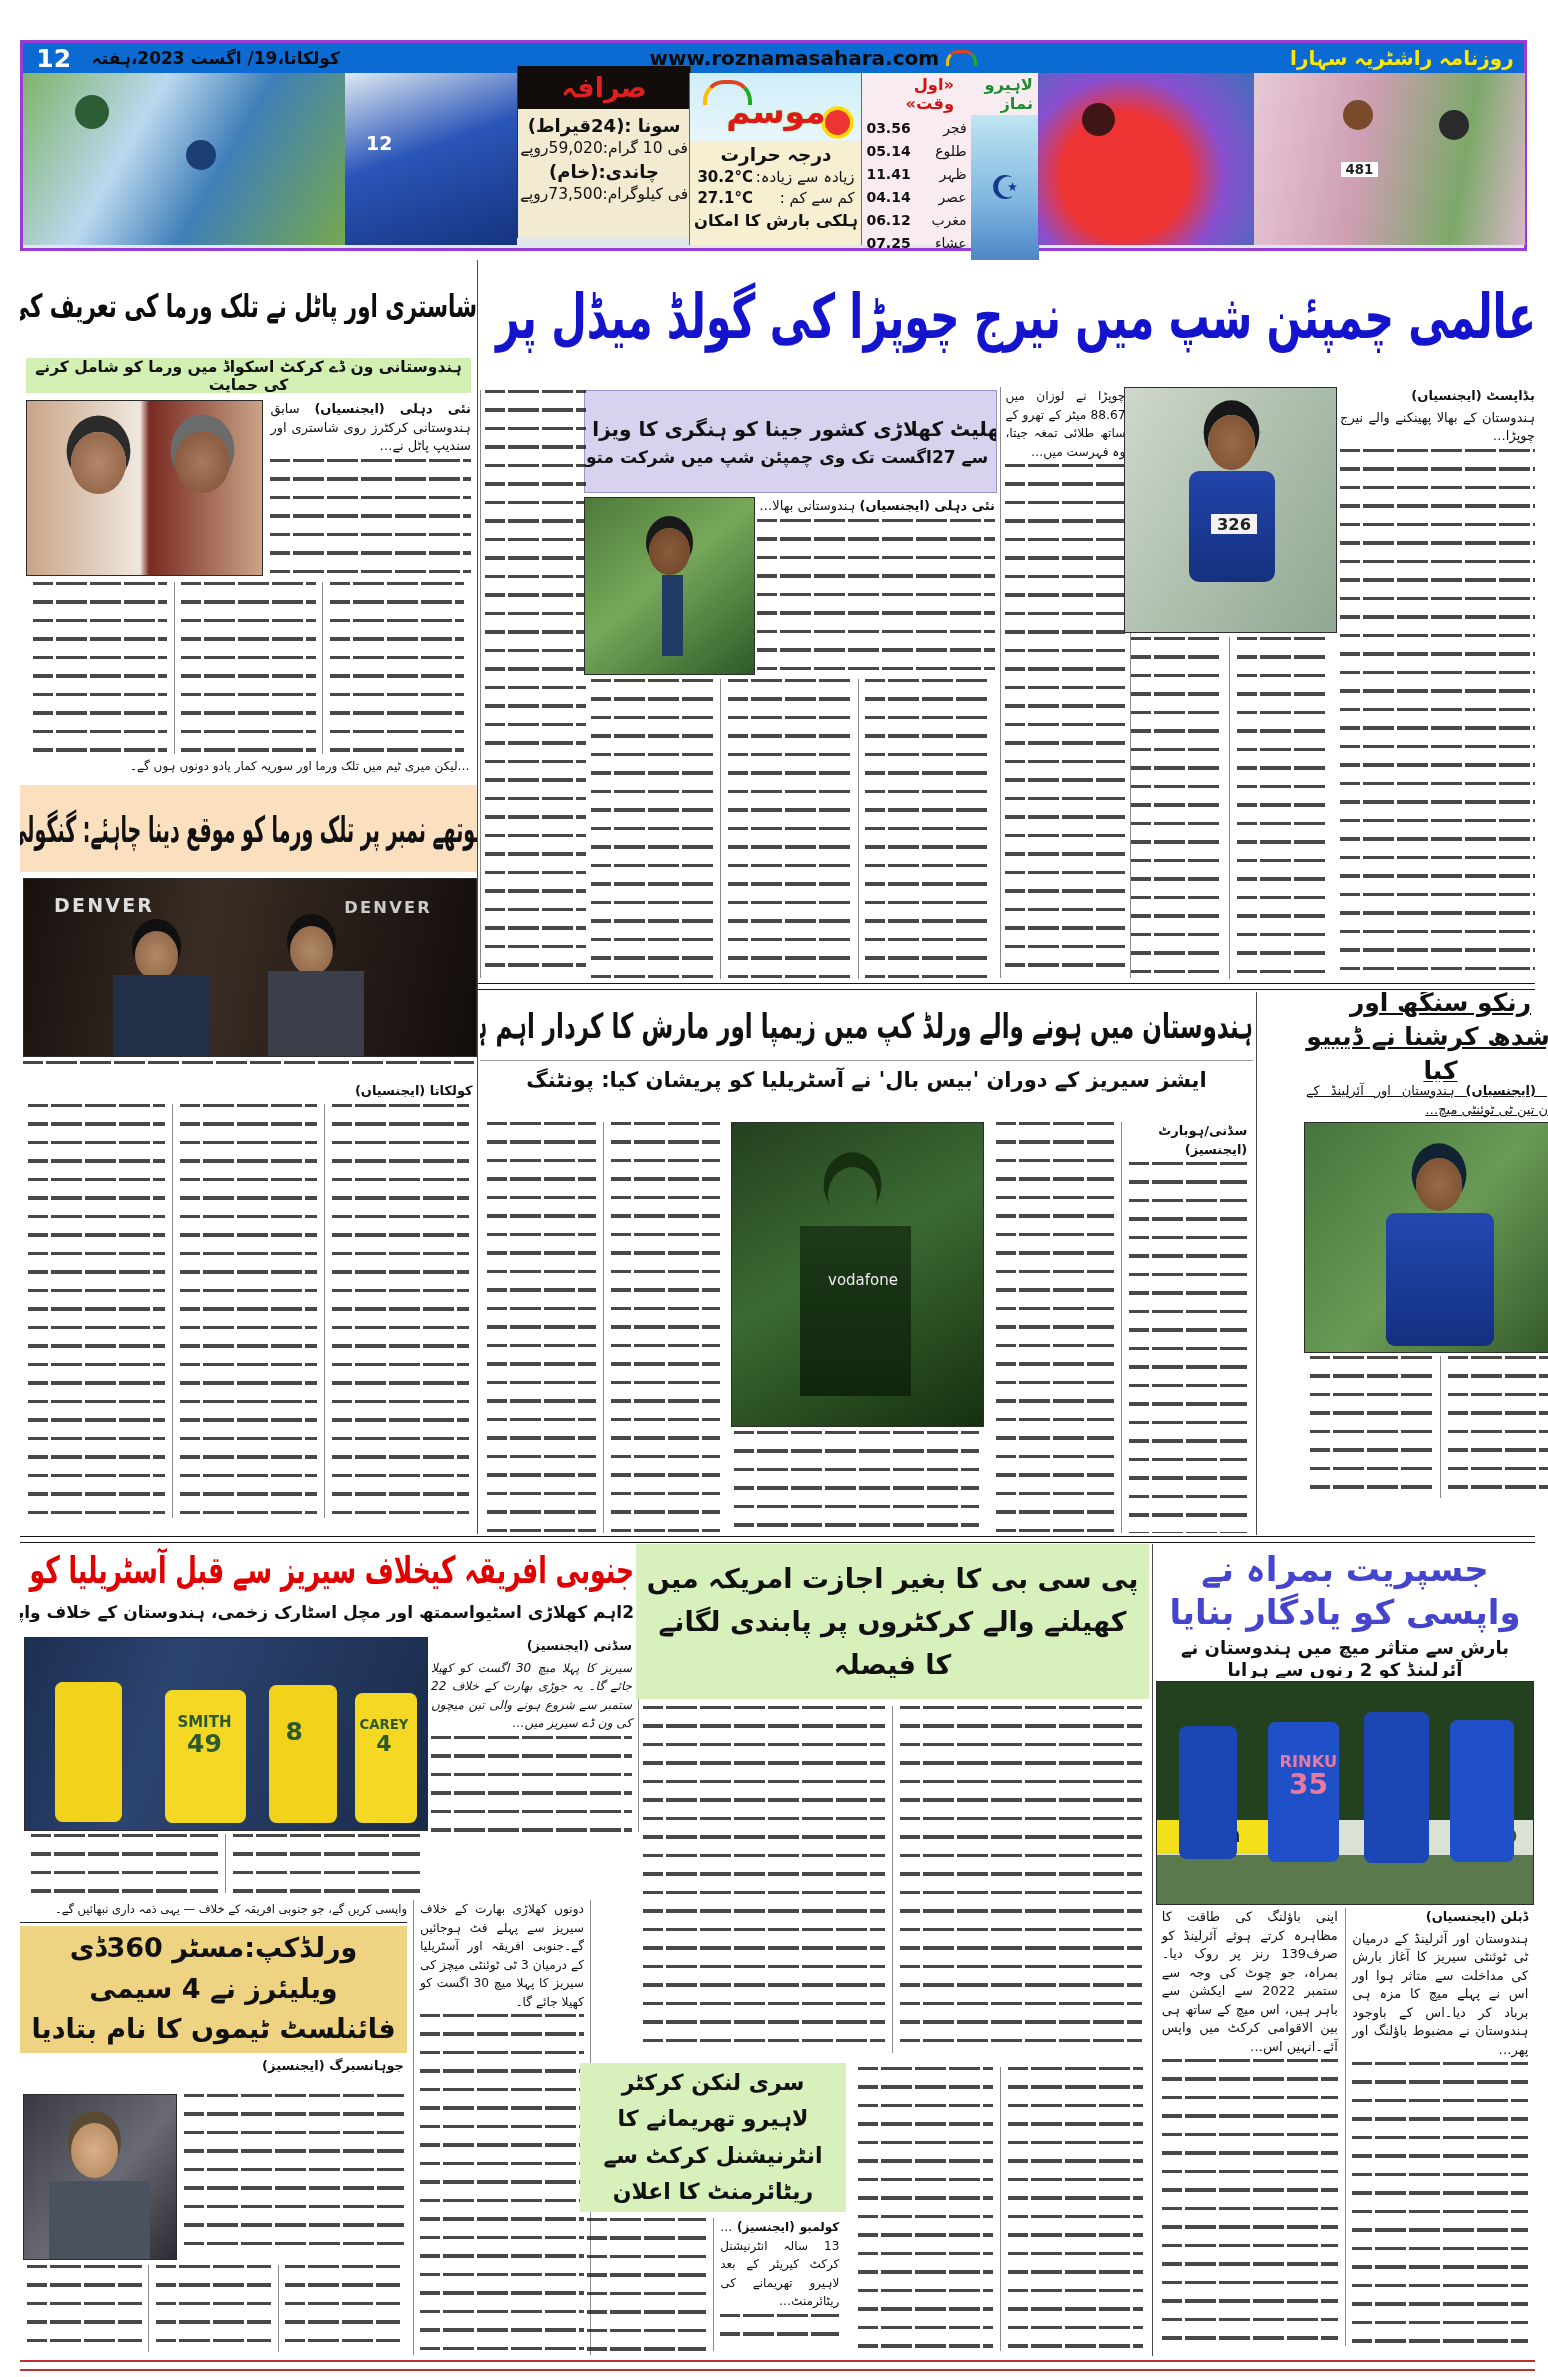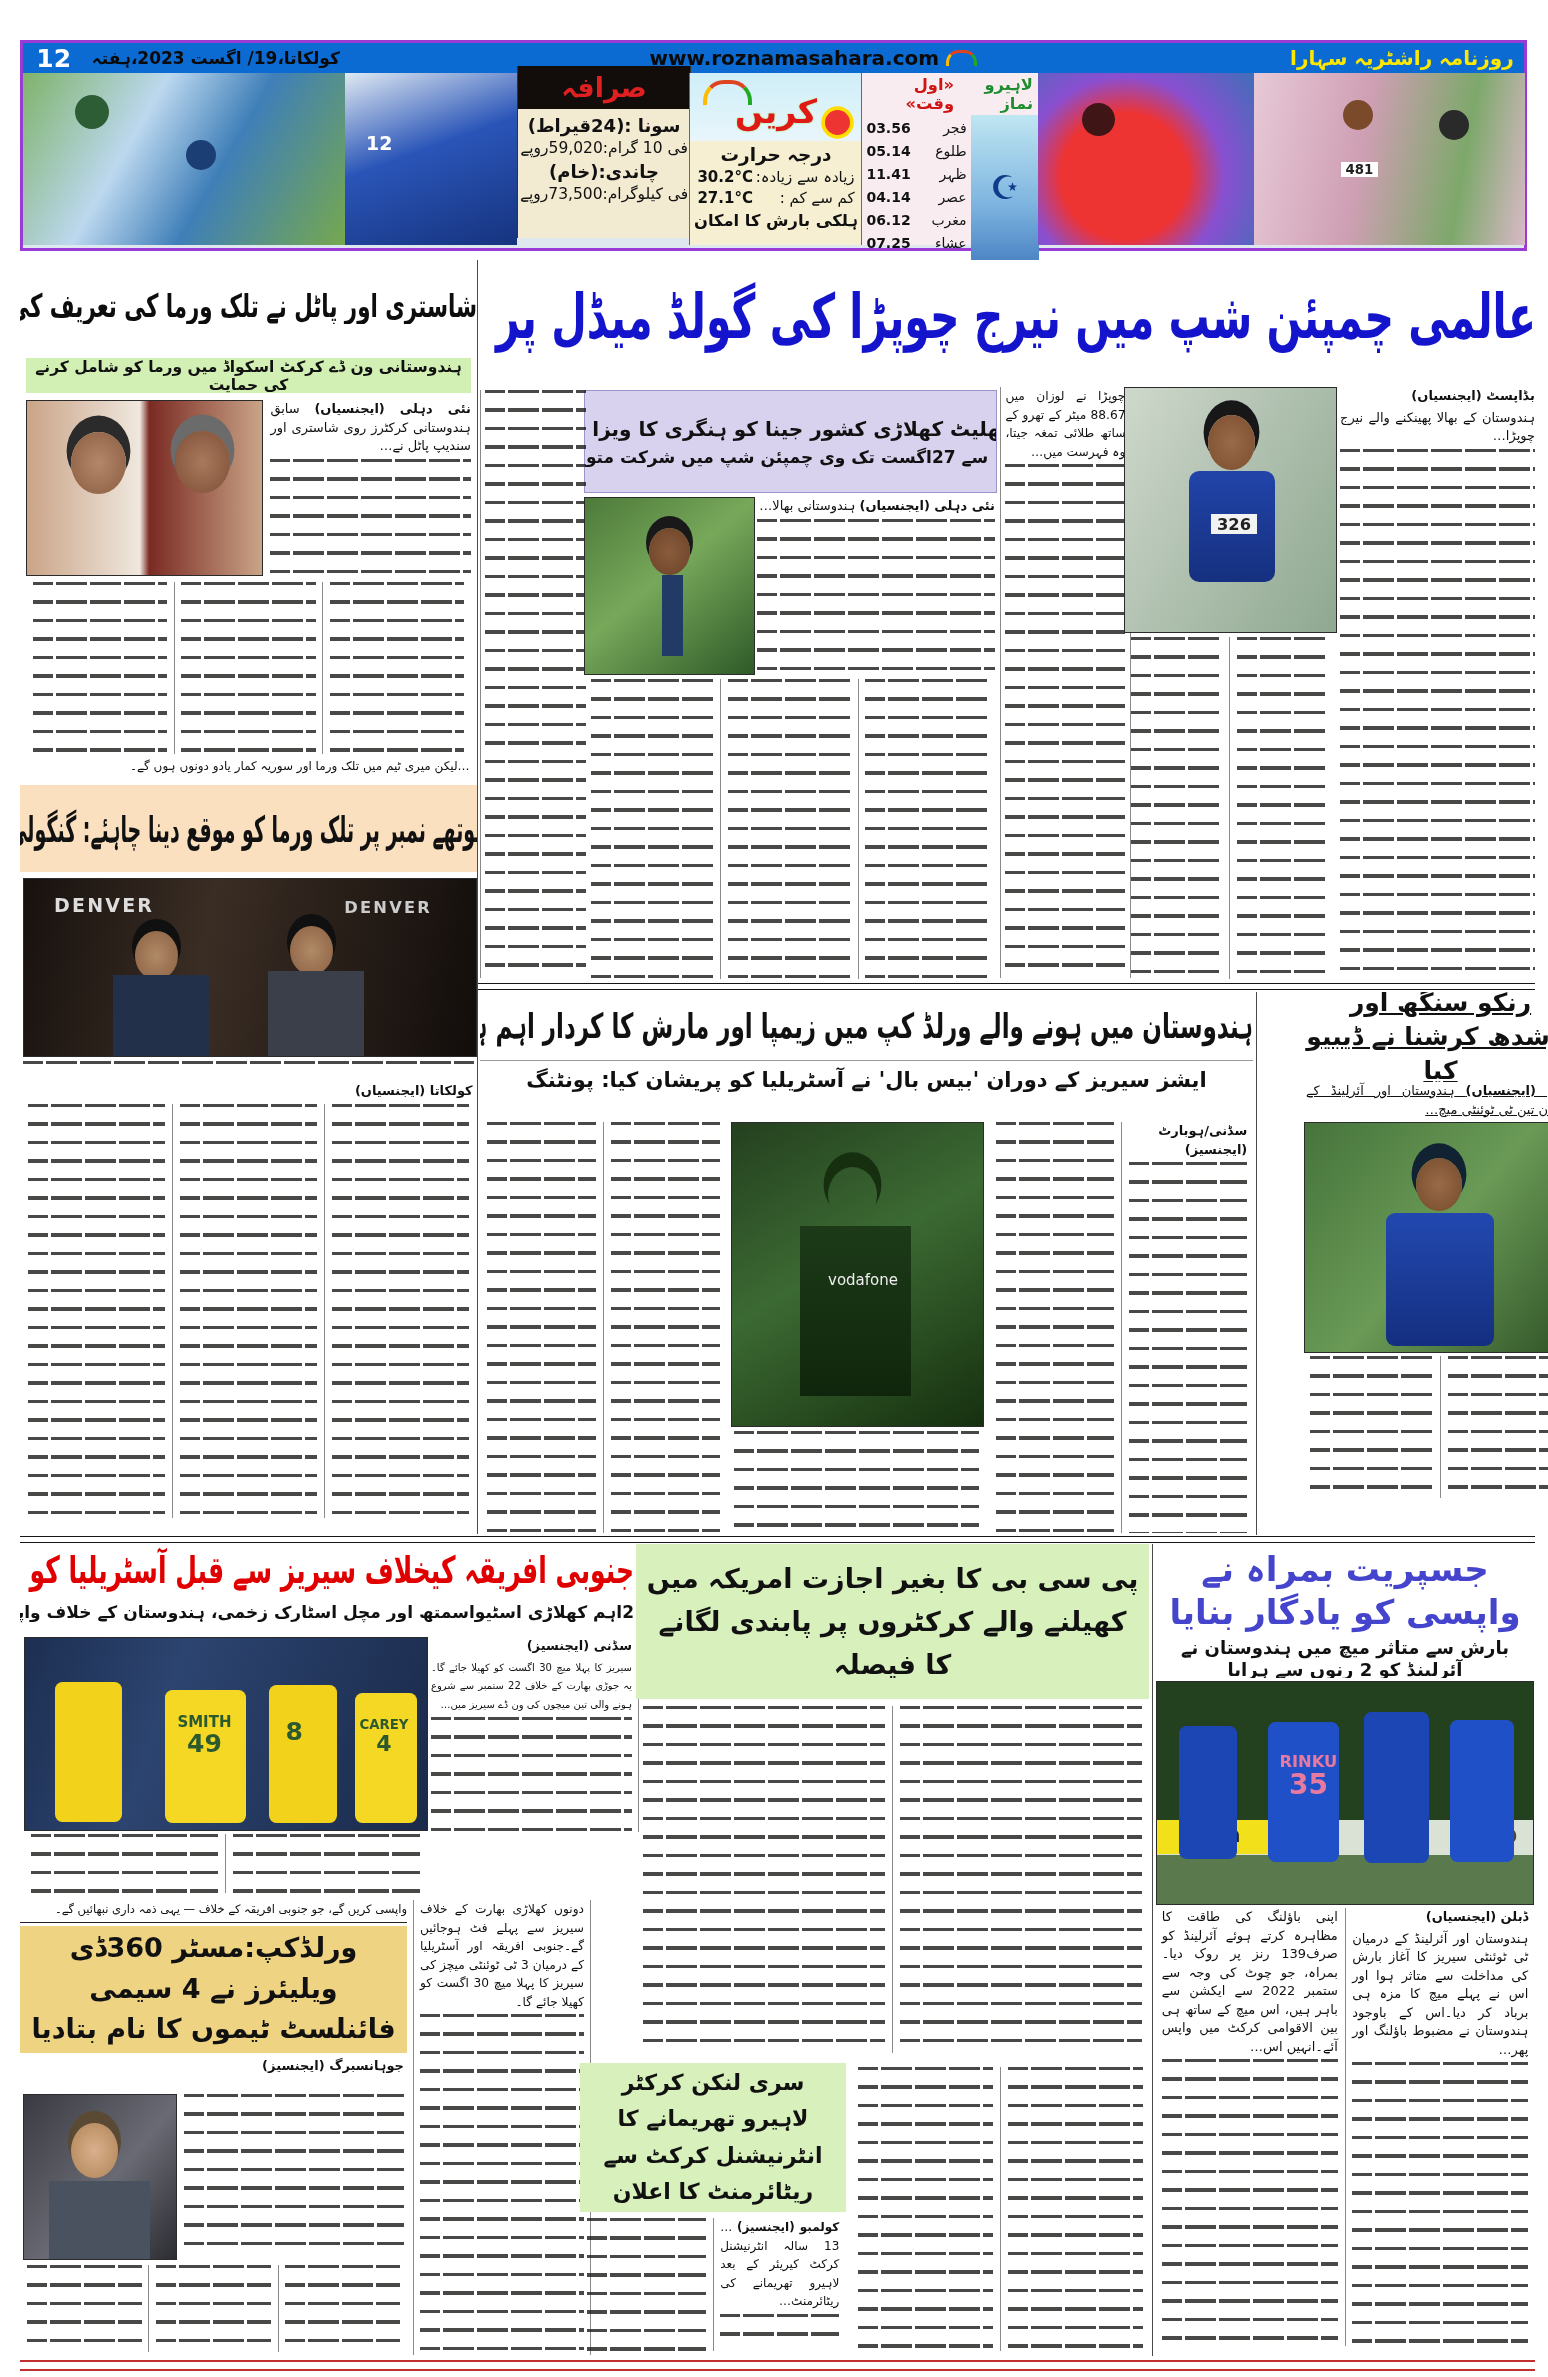--- a/index.html
+++ b/index.html
@@ -64,21 +64,21 @@
         <div style="font-size:15.5px;margin-top:3px;">فی 10 گرام:59,020روپے</div>
         <div class="b" style="font-size:18px;margin-top:4.4px;">چاندی:(خام)</div>
         <div style="font-size:15.5px;margin-top:3px;">فی کیلوگرام:73,500روپے</div>
       </div>
     </div>
 
     <div class="abs" style="left:666px;top:30px;width:172px;height:172px;background:#f6efd2;border-left:1.5px solid #9a3bd6;">
       <div style="height:68px;background:linear-gradient(#cfeef8,#e8f6fb);position:relative;">
         <span style="position:absolute;left:13.3px;top:7.4px;width:41px;height:21px;border-radius:21px 21px 0 0;border-top:4.4px solid #d42;border-left:4.4px solid #fb0;border-right:4.4px solid #2a2;"></span>
         <span style="position:absolute;right:12px;bottom:6px;width:25px;height:25px;border-radius:50%;background:#e33;box-shadow:0 0 0 3.7px #fd0;"></span>
-        <div class="b" style="position:absolute;left:0;right:0;top:19px;text-align:center;font-size:33px;color:#e01818;text-shadow:0 0 2.2px #7ed957,0 0 4.4px #fff;">کریں</div>
+        <div class="b" style="position:absolute;left:0;right:0;top:19px;text-align:center;font-size:33px;color:#e01818;text-shadow:0 0 2.2px #7ed957,0 0 4.4px #fff;">موسم</div>
       </div>
       <div class="ctr b" style="font-size:18.5px;margin-top:3px;">درجہ حرارت</div>
       <div style="display:flex;justify-content:space-between;padding:3px 7.4px 0 7.4px;font-size:15px;">
         <span>زیادہ سے زیادہ:</span>
         <span class="ltr b">30.2°C</span>
       </div>
       <div style="display:flex;justify-content:space-between;padding:3px 7.4px 0 7.4px;font-size:15px;">
         <span>کم سے کم :</span>
         <span class="ltr b">27.1°C</span>
       </div>
@@ -314,21 +314,21 @@
 
   <div class="abs" style="left:21px;top:1544px;width:614px;height:352px;">
     <div class="ctr" style="height:53px;line-height:53px;overflow:hidden;">
       <span class="squash b" style="font-size:25px;color:#e00000;">جنوبی افریقہ کیخلاف سیریز سے قبل آسٹریلیا کو لگا دھچکا</span>
     </div>
     <div class="ctr" style="height:31px;line-height:31px;overflow:hidden;">
       <span class="b" style="font-size:17px;white-space:nowrap;">2اہم کھلاڑی اسٹیواسمتھ اور مچل اسٹارک زخمی، ہندوستان کے خلاف واپسی کی امید</span>
     </div>
     <div class="abs" style="left:411px;top:93px;width:201px;height:195px;display:flex;flex-direction:column;border-right:0.7px solid #8a8a8a;padding-right:6px;justify-content:center;">
       <p class="lead ctr"><span class="byl">سڈنی (ایجنسیز)</span></p>
-      <p class="lead" style="font-size:10px;">سیریز کا پہلا میچ 30 اگست کو کھیلا جائے گا۔ یہ جوڑی بھارت کے خلاف 22 ستمبر سے شروع ہونے والی تین میچوں کی ون ڈے سیریز میں…</p>
+      <p class="lead" style="font-size:12px;font-style:italic;">سیریز کا پہلا میچ 30 اگست کو کھیلا جائے گا۔ یہ جوڑی بھارت کے خلاف 22 ستمبر سے شروع ہونے والی تین میچوں کی ون ڈے سیریز میں…</p>
       <div class="tx"></div>
     </div>
     <div class="photo" style="left:4.4px;top:93px;width:402px;height:192px;background:linear-gradient(110deg,#1d2f52 0%,#2c4470 35%,#1a2a4a 100%);">
       <div class="abs" style="left:30px;top:44px;width:67px;height:140px;background:#f2d21a;border-radius:7.4px;"></div>
       <div class="abs" style="left:140px;top:52px;width:81px;height:133px;background:#f5d824;border-radius:7.4px;"></div>
       <div class="abs" style="left:244px;top:47px;width:68px;height:138px;background:#f2d21a;border-radius:7.4px;"></div>
       <div class="abs" style="left:330px;top:55px;width:62px;height:130px;background:#f5d824;border-radius:7.4px;"></div>
       <span class="jersey ltr" style="left:152px;top:77px;color:#2c5a2e;font-size:15px;">
         <span>SMITH</span><br><span style="font-size:25px;">49</span></span>
       <span class="jersey ltr" style="left:260px;top:81px;color:#2c5a2e;font-size:25px;">8</span>

